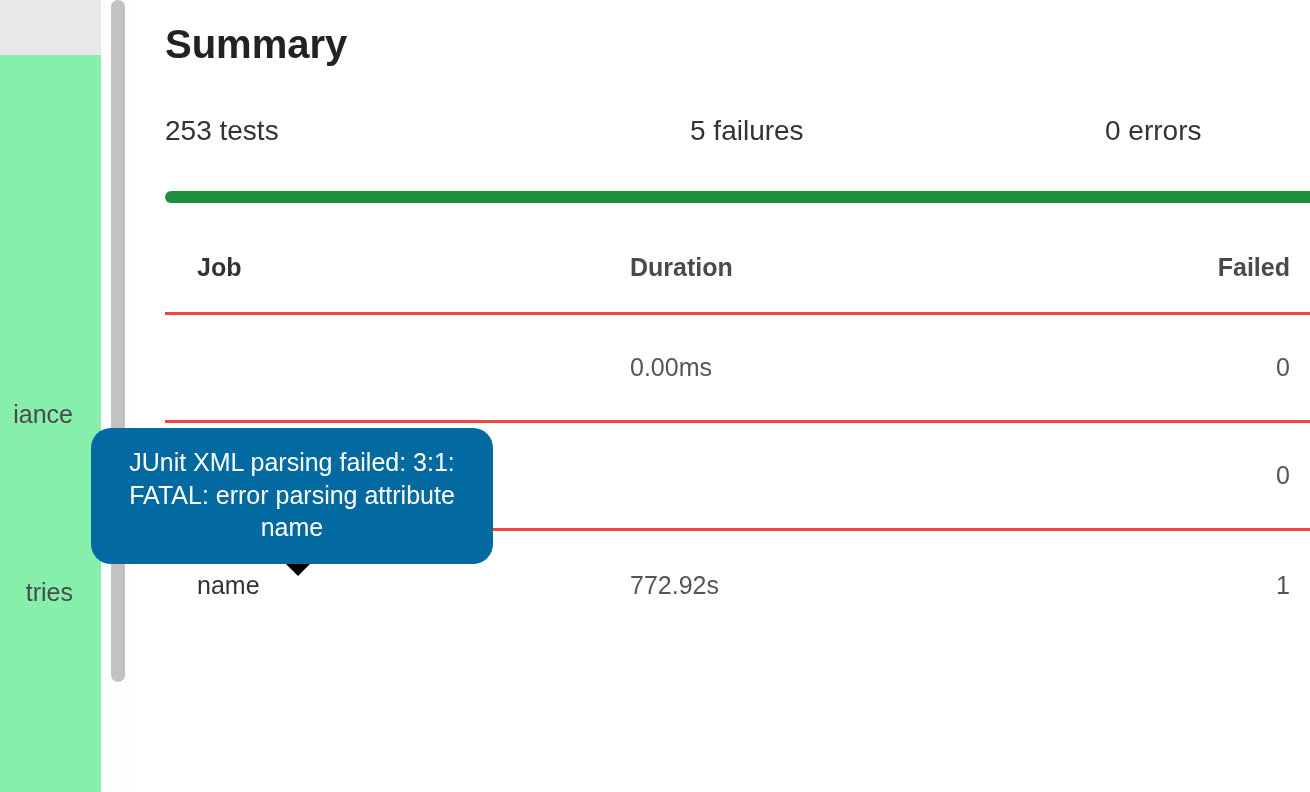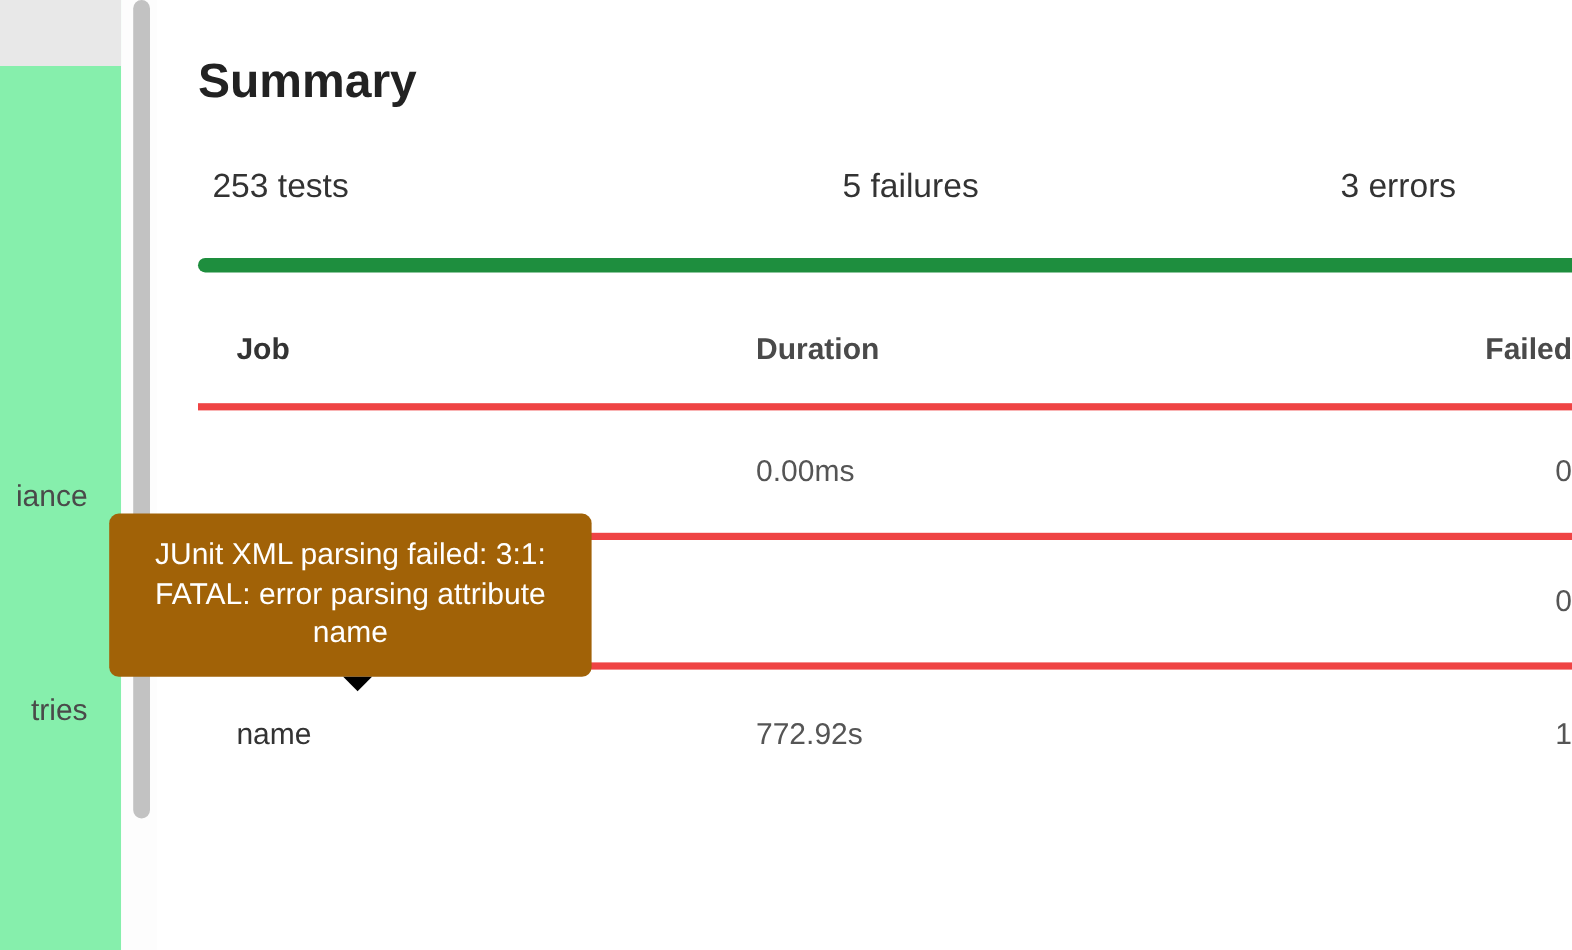--- a/index.html
+++ b/index.html
@@ -55,28 +55,27 @@
     position: absolute;
     left: 165px;
     top: 0;
     right: 0;
     height: 100%;
   }
   h1.summary-heading {
     font-size: 40px;
     font-weight: 700;
     color: #222;
-    margin-top: 46px;
+    margin-top: 22px;
   }
   .summary-row {
     display: flex;
     margin-top: 48px;
     font-size: 28px;
     color: #333;
-    margin-left: 12px;
   }
   .summary-tests { flex: 0 0 525px; }
   .summary-failures { flex: 0 0 415px; }
   .summary-errors {}
   .progress-bar {
     margin-top: 44px;
     height: 12px;
     background: #1e8e3e;
     border-radius: 6px 0 0 6px;
     width: 100%;
@@ -86,53 +85,53 @@
     font-weight: 700;
     color: #222;
     margin-top: 48px;
   }
   .jobs-table {
     margin-top: 50px;
   }
   .jobs-header, .jobs-row {
     display: flex;
     align-items: center;
-    border-bottom: 6px solid #ef4444;
+    border-bottom: 3px solid #ef4444;
     font-size: 25px;
   }
   .jobs-header {
     color: #4a4a4a;
     font-weight: 600;
     padding-bottom: 30px;
   }
   .jobs-row {
     height: 108px;
     color: #555;
   }
   .col-job { flex: 0 0 465px; padding-left: 32px; color:#333; }
   .jobs-row .col-job { color:#333; }
   .col-duration { flex: 0 0 560px; }
-  .col-failed { flex: 1 1 auto; text-align: right; }
+  .col-failed { flex: 1 1 auto; text-align: right; padding-right: 20px; }
   .error-icon {
     display: inline-flex;
     vertical-align: middle;
     margin-left: 6px;
   }
   .tooltip {
     position: absolute;
     top: 428px;
     left: 91px;
     width: 402px;
-    background: #a16207;
+    background: #0369a1;
     color: #fff;
     font-size: 25px;
     line-height: 1.3;
     text-align: center;
     padding: 18px 24px 20px;
-    border-radius: 8px;
+    border-radius: 20px;
     z-index: 100;
   }
   .tooltip::after {
     content: '';
     position: absolute;
     bottom: -12px;
     left: 195px;
     width: 0; height: 0;
     border-left: 12px solid transparent;
     border-right: 12px solid transparent;
@@ -155,21 +154,21 @@
 <div class="scrollbar-track">
   <div class="scrollbar-thumb"></div>
 </div>
 
 <div class="main">
   <h1 class="summary-heading">Summary</h1>
 
   <div class="summary-row">
     <div class="summary-tests">253 tests</div>
     <div class="summary-failures">5 failures</div>
-    <div class="summary-errors">3 errors</div>
+    <div class="summary-errors">0 errors</div>
   </div>
 
   <div class="progress-bar"></div>
 
 
   <div class="jobs-table">
     <div class="jobs-header">
       <div class="col-job">Job</div>
       <div class="col-duration">Duration</div>
       <div class="col-failed">Failed</div>

